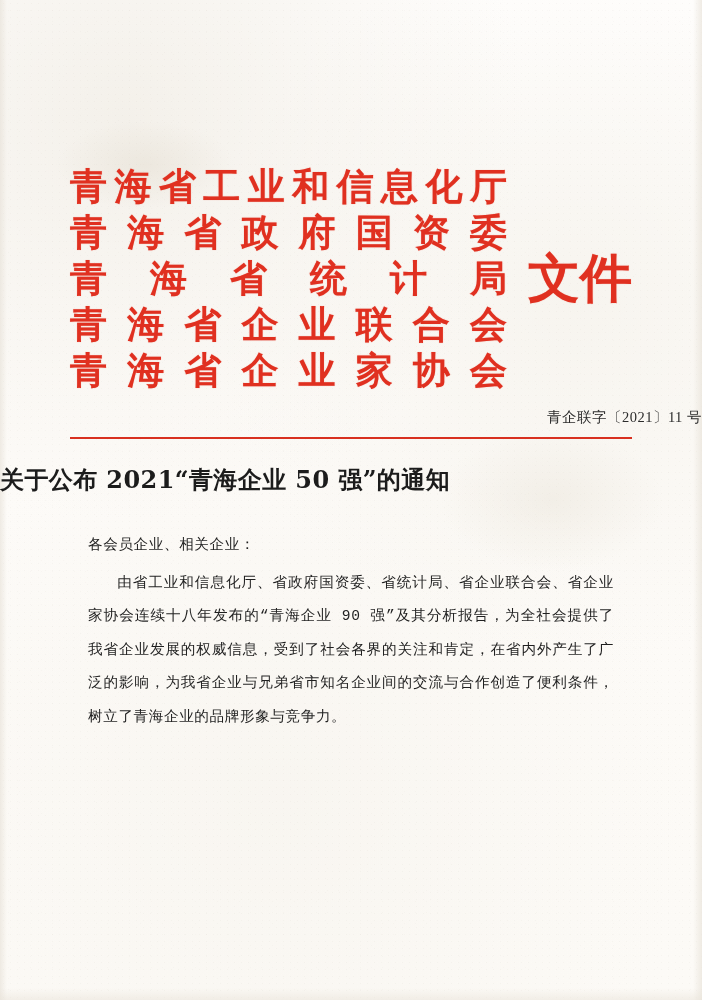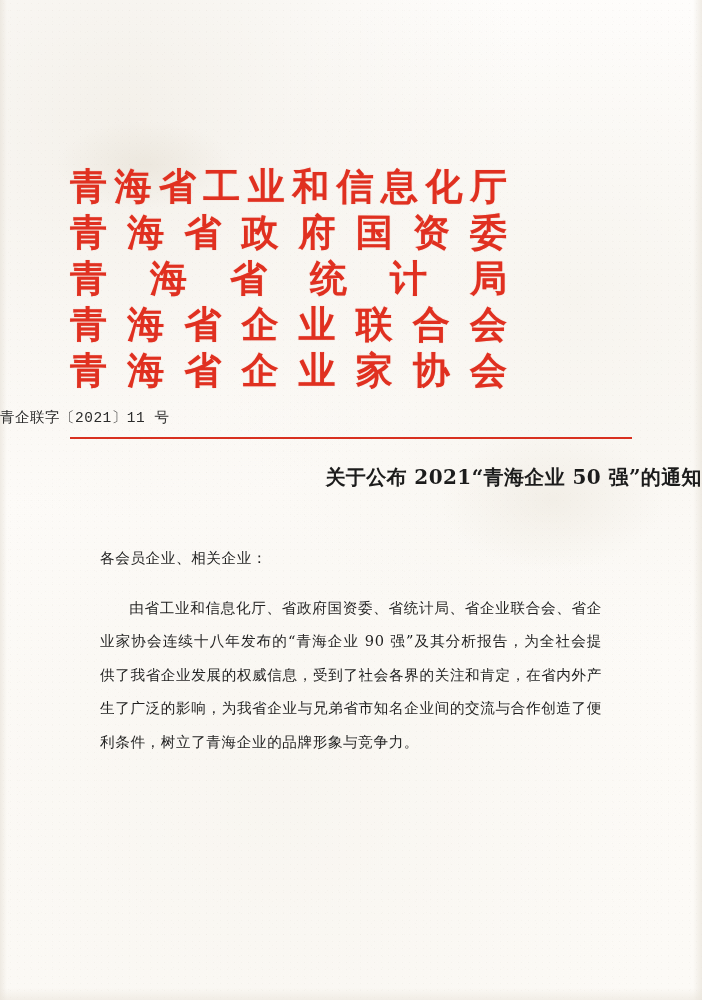--- a/index.html
+++ b/index.html
@@ -76,60 +76,61 @@
     font-size: 52px;
     line-height: 52px;
     letter-spacing: 0px;
     text-shadow: 0 0 1px rgba(224,48,32,0.45);
   }
   .doc-number {
     position: absolute;
     top: 408px;
     left: 0;
     right: 0;
-    text-align: left;
-    font-family: Liberation Mono, monospace;
+    text-align: right;
+    font-family: Liberation Serif, serif;
     font-size: 14.5px;
     color: #2b2b2b;
     letter-spacing: 0.5px;
   }
   .red-rule {
     position: absolute;
     left: 70px;
     right: 70px;
     top: 437px;
     height: 2.2px;
     background: #d8301f;
   }
   .doc-title {
     position: absolute;
     top: 464px;
     left: 0;
     right: 0;
-    text-align: right;
+    text-align: left;
     font-family: "DejaVu Serif", "Liberation Serif", serif;
     font-weight: bold;
-    font-size: 20px;
+    font-size: 24px;
     color: #1c1c1c;
     letter-spacing: 0.4px;
   }
   .body-text {
     position: absolute;
     top: 525px;
     left: 84px;
     width: 534px;
     font-family: "DejaVu Serif", "Liberation Serif", serif;
     font-size: 14.6px;
     line-height: 33.5px;
     color: #1f1f1f;
     text-align: justify;
     letter-spacing: 0.6px;
   }
   .body-text p {
-    margin: 16px;
+    margin: 4px;
+    font-family: Liberation Mono, monospace;
   }
   .indent {
     text-indent: 2em;
   }
   .salutation {
     margin-bottom: 0px;
   }
   .page-edge-left {
     position: absolute;
     left: 0;
@@ -229,20 +230,21 @@
       <div class="mast-line">
         <span>青</span>
         <span>海</span>
         <span>省</span>
         <span>企</span>
         <span>业</span>
         <span>家</span>
         <span>协</span>
         <span>会</span>
       </div>
+      <div class="mast-wenjian">文件</div>
     </div>
   </div>
 
   <div class="doc-number">青企联字〔2021〕11 号</div>
   <div class="red-rule"></div>
   <div class="doc-title">关于公布 2021“青海企业 50 强”的通知</div>
 
   <div class="body-text">
     <p class="salutation">各会员企业、相关企业：</p>
     <p class="indent">由省工业和信息化厅、省政府国资委、省统计局、省企业联合会、省企业家协会连续十八年发布的“青海企业 90 强”及其分析报告，为全社会提供了我省企业发展的权威信息，受到了社会各界的关注和肯定，在省内外产生了广泛的影响，为我省企业与兄弟省市知名企业间的交流与合作创造了便利条件，树立了青海企业的品牌形象与竞争力。</p>

